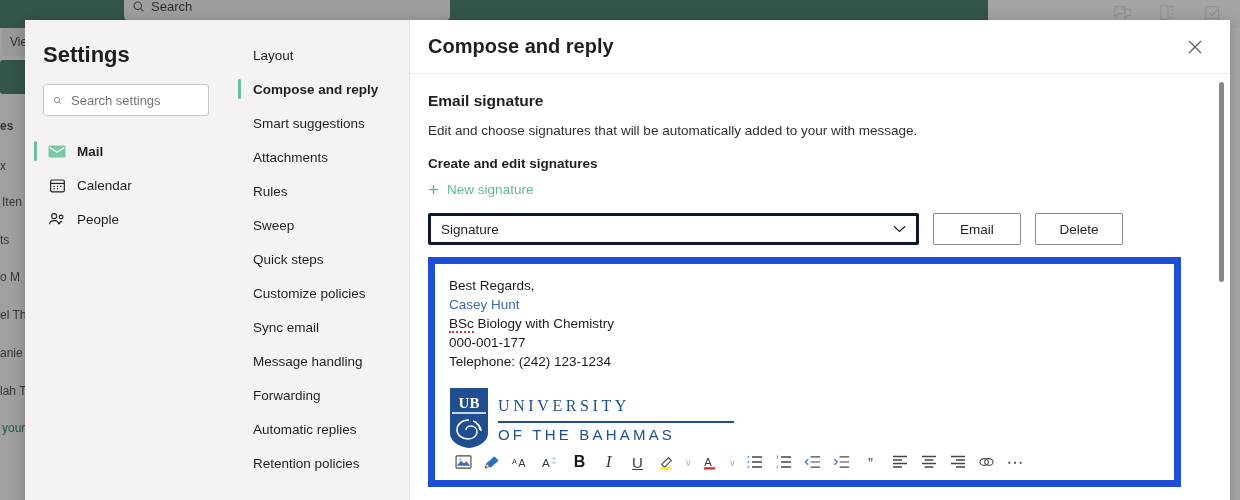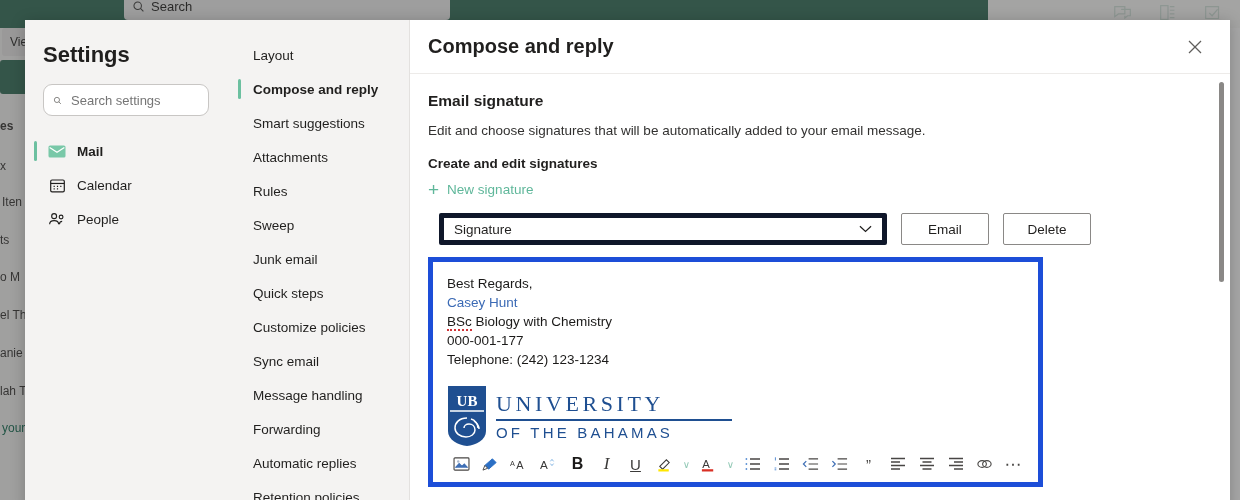--- a/index.html
+++ b/index.html
@@ -63,21 +63,21 @@
     display:flex; overflow:hidden;
   }
 
   
   #settings-left {
     width:200px; background:#f4f3f2; flex:0 0 200px;
     padding:18px 16px 0 18px;
   }
   #settings-title { font-size:22px; font-weight:600; color:#201f1e; margin:4px 0 16px 0; }
   #search-settings {
-    height:32px; background:#fff; border:1px solid #c8c6c4; border-radius:9px;
+    height:32px; background:#fff; border:1px solid #c8c6c4; border-radius:3px;
     display:flex; align-items:center; gap:7px; padding:0 9px; margin-bottom:18px;
   }
   #search-settings input {
     border:none; outline:none; font-size:13px; color:#605e5c;
     font-family:"Liberation Sans", sans-serif; background:transparent; width:130px;
   }
   .cat-item {
     position:relative; height:34px; display:flex; align-items:center; gap:11px;
     font-size:13.5px; color:#201f1e; padding-left:5px; cursor:pointer;
   }
@@ -119,48 +119,48 @@
   #sec-desc { font-size:13.5px; color:#323130; margin:0 0 18px 0; }
   #sub-label { font-size:13.5px; font-weight:600; color:#201f1e; margin:0 0 9px 0; }
   #new-sig {
     display:inline-flex; align-items:center; gap:8px; color:#5fb79a;
     font-size:13.5px; cursor:pointer; margin-bottom:14px;
   }
   #new-sig .plus { font-size:19px; line-height:1; font-weight:300; }
 
   #sig-row { display:flex; gap:14px; align-items:center; margin-bottom:12px; }
   #sig-select {
-    width:448px; height:32px; border:5px solid #0f172a; border-radius:2px;
+    width:491px; height:32px; border:3px solid #0f172a; border-radius:2px;
     background:#fff; display:flex; align-items:center; padding:0 10px;
-    font-size:13.5px; color:#201f1e; cursor:pointer;margin-left:11px;
+    font-size:13.5px; color:#201f1e; cursor:pointer;
   }
   #sig-select .sel-val { flex:1; }
   .pill-btn {
     height:32px; min-width:88px; border:1px solid #8a8886; border-radius:2px;
     background:#fff; font-size:13.5px; color:#201f1e; cursor:pointer;
     display:flex; align-items:center; justify-content:center;
     font-family:"Liberation Sans", sans-serif;
   }
 
   
   #editor-box {
-    width:615px; height:230px; border:5px solid #1d4ed8; background:#fff;
+    width:753px; height:230px; border:7px solid #1d4ed8; background:#fff;
     position:relative; overflow:hidden;
   }
   #editor-content { padding:12px 14px 0 14px; }
   .sig-line { font-size:13.5px; color:#1b1a19; line-height:19px; white-space:nowrap; }
   .sig-line.blue { color:#3b6ab5; }
   .spell { border-bottom:2px dotted #d13438; }
 
   
   #ub-logo { margin-top:16px; display:flex; align-items:center; gap:9px; }
   #ub-shield { width:40px; height:62px; flex:0 0 40px; }
   #ub-words { display:flex; flex-direction:column; }
   #ub-words .l1 {
-    font-size:22px; letter-spacing:3.6px; color:#1f4f91;
+    font-size:16px; letter-spacing:3.6px; color:#1f4f91;
     font-family:"Liberation Serif", serif; line-height:26px;
   }
   #ub-rule { height:2px; background:#1f4f91; margin:2px 0 3px 0; width:236px; }
   #ub-words .l2 {
     font-size:15px; letter-spacing:3.2px; color:#1f4f91;
     font-family:Liberation Sans, sans-serif; line-height:18px;
   }
 
   
   #editor-toolbar {
@@ -301,23 +301,20 @@
     <div class="nav-item">
         <span>Attachments</span>
       </div>
     <div class="nav-item">
         <span>Rules</span>
       </div>
     <div class="nav-item">
         <span>Sweep</span>
       </div>
     <div class="nav-item">
-        <span>Junk email</span>
-      </div>
-    <div class="nav-item">
         <span>Quick steps</span>
       </div>
     <div class="nav-item">
         <span>Customize policies</span>
       </div>
     <div class="nav-item">
         <span>Sync email</span>
       </div>
     <div class="nav-item">
         <span>Message handling</span>
@@ -339,21 +336,21 @@
       <div id="close-btn">
         <svg width="14" height="14" viewBox="0 0 14 14" stroke="#605e5c" stroke-width="1.2">
           <line x1="1" y1="1" x2="13" y2="13"></line>
             <line x1="13" y1="1" x2="1" y2="13"></line>
         </svg>
       </div>
     </div>
 
     <div id="pane-body">
       <div id="sec-title">Email signature</div>
-      <div id="sec-desc">Edit and choose signatures that will be automatically added to your email message.</div>
+      <div id="sec-desc">Edit and choose signatures that will be automatically added to your with message.</div>
       <div id="sub-label">Create and edit signatures</div>
 
       <div id="new-sig">
         <span class="plus">+</span>
         <span>New signature</span>
       </div>
 
       <div id="sig-row">
         <div id="sig-select">
           <span class="sel-val">Signature</span>

